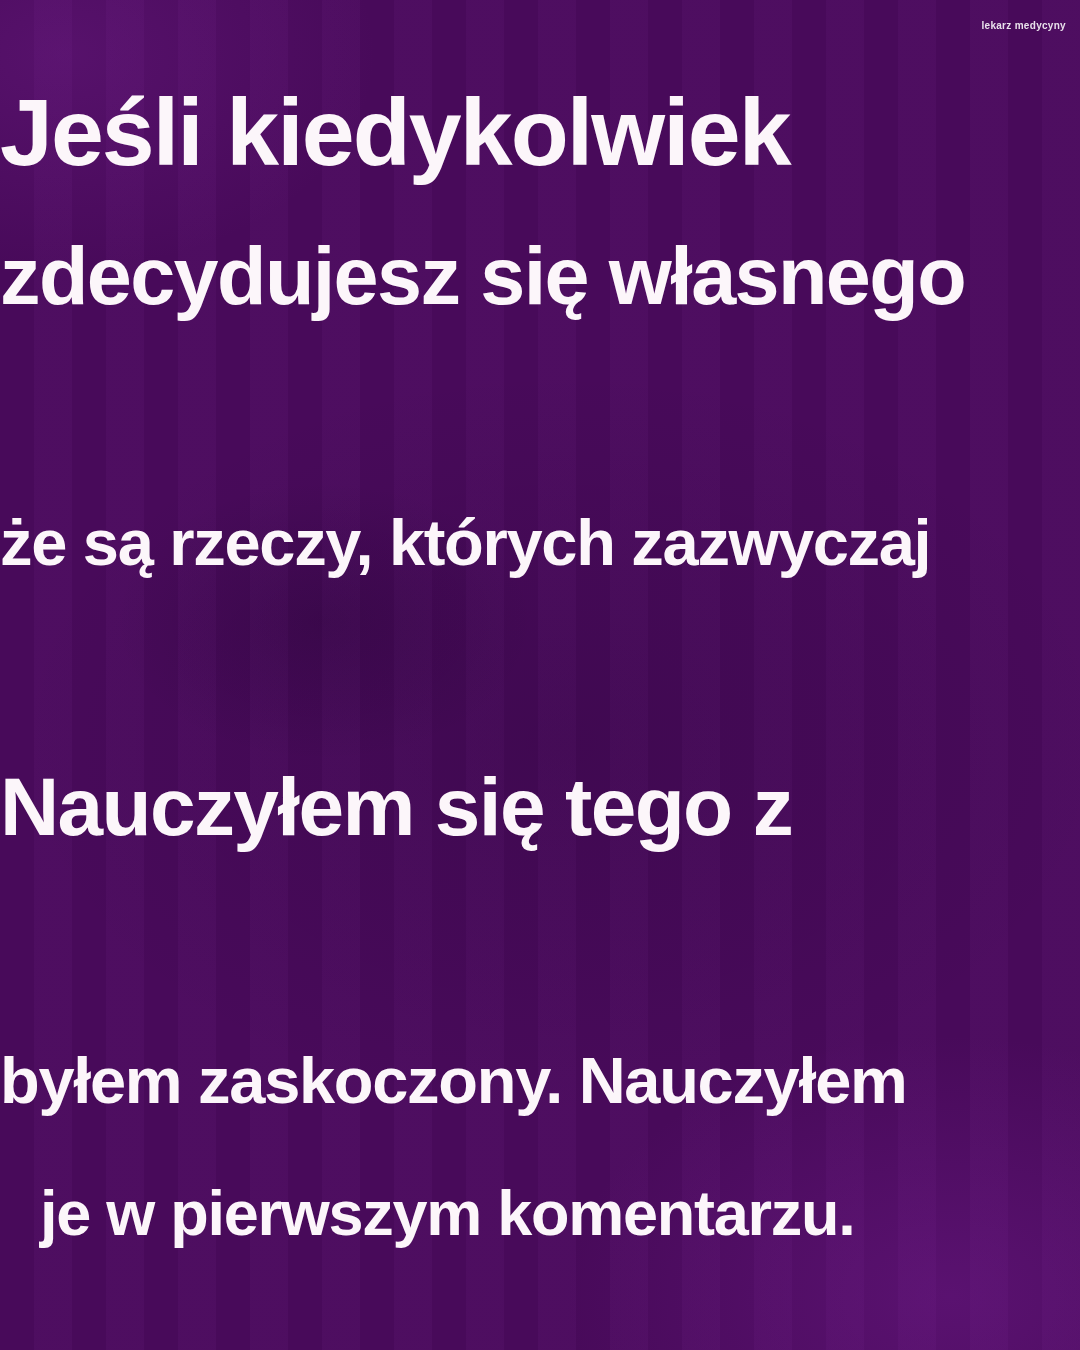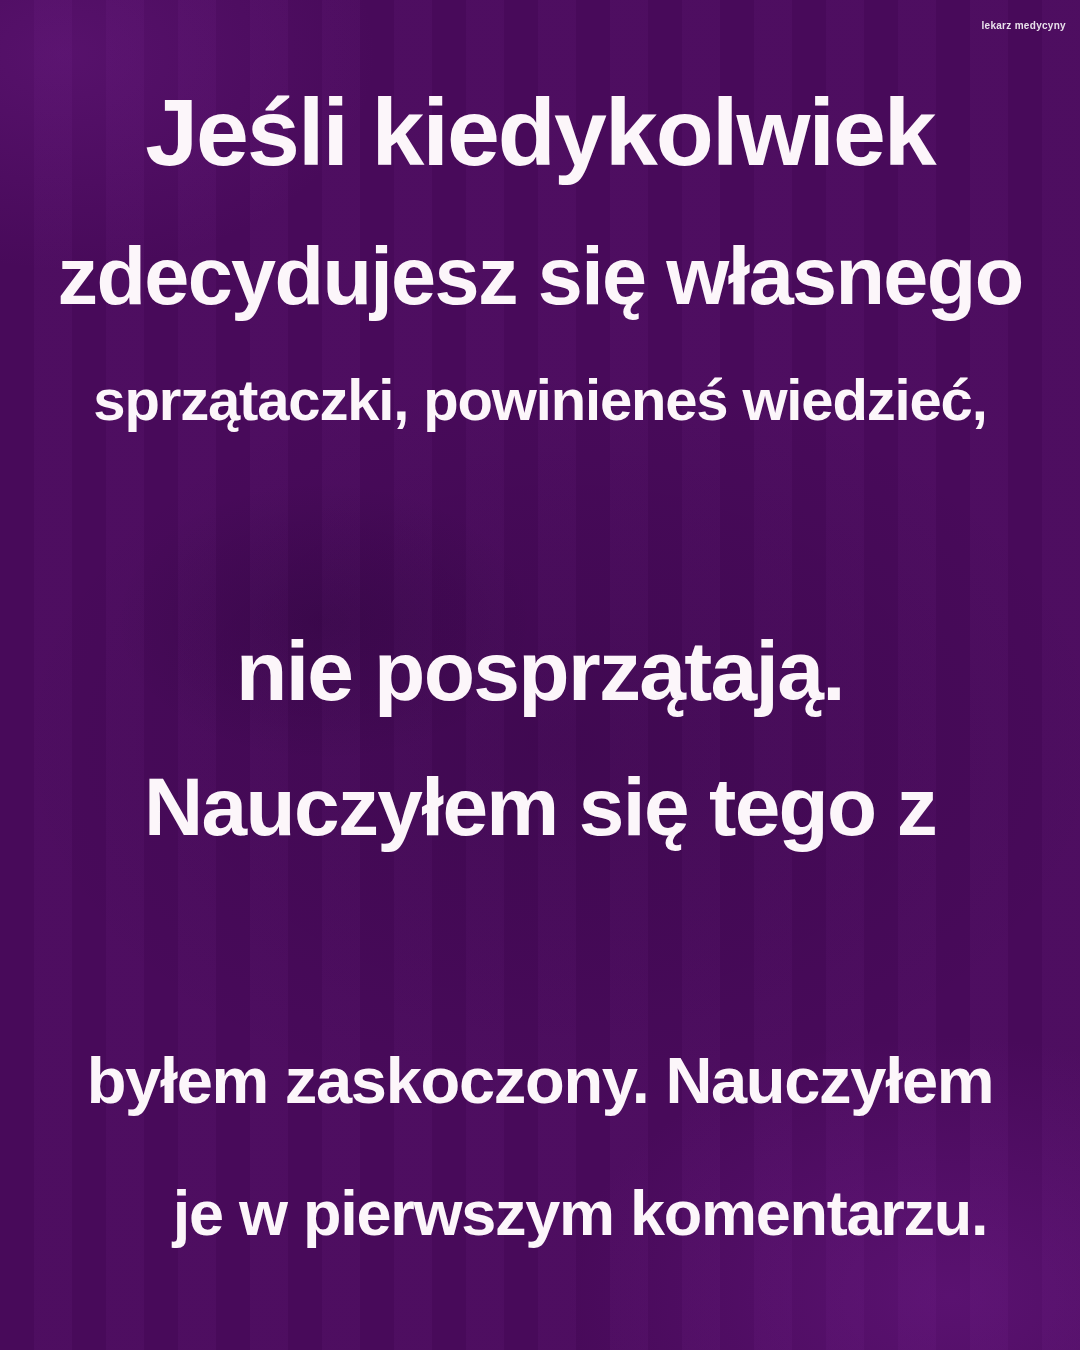--- a/index.html
+++ b/index.html
@@ -31,21 +31,20 @@
     right: 14px;
     font-size: 10px;
     font-weight: 700;
     letter-spacing: 0.3px;
     color: rgba(255, 255, 255, 0.88);
   }
   .text-line {
     position: absolute;
     left: 0;
     width: 100%;
-    text-align: center;
     line-height: 1;
     font-weight: 700;
     letter-spacing: -0.02em;
     color: var(--text, #fcf6fa);
     white-space: nowrap;
   }
   .line-1 { top: 85px;   font-size: 95px; }
   .line-2 { top: 236px;  font-size: 81px; }
   .line-3 { top: 371px;  font-size: 58px; }
   .line-4 { top: 510px;  font-size: 65px; }
@@ -56,18 +55,17 @@
   .line-9 { top: 1182px; font-size: 63px; margin-left: 40px; }
 </style>
 </head>
 <body>
 
 <div class="canvas">
   <span class="watermark">lekarz medycyny</span>
 
   <div class="text-line line-1">Jeśli kiedykolwiek</div>
   <div class="text-line line-2">zdecydujesz się własnego</div>
-  <div class="text-line line-3">sprzątaczki, powinieneś wiedzieć,</div>
-  <div class="text-line line-5">nie posprzątają.</div>
+  <div class="text-line line-4">że są rzeczy, których zazwyczaj</div>
   <div class="text-line line-6">Nauczyłem się tego z</div>
   <div class="text-line line-8">byłem zaskoczony. Nauczyłem</div>
   <div class="text-line line-9">je w pierwszym komentarzu.</div>
 </div>
 
 </body></html>

